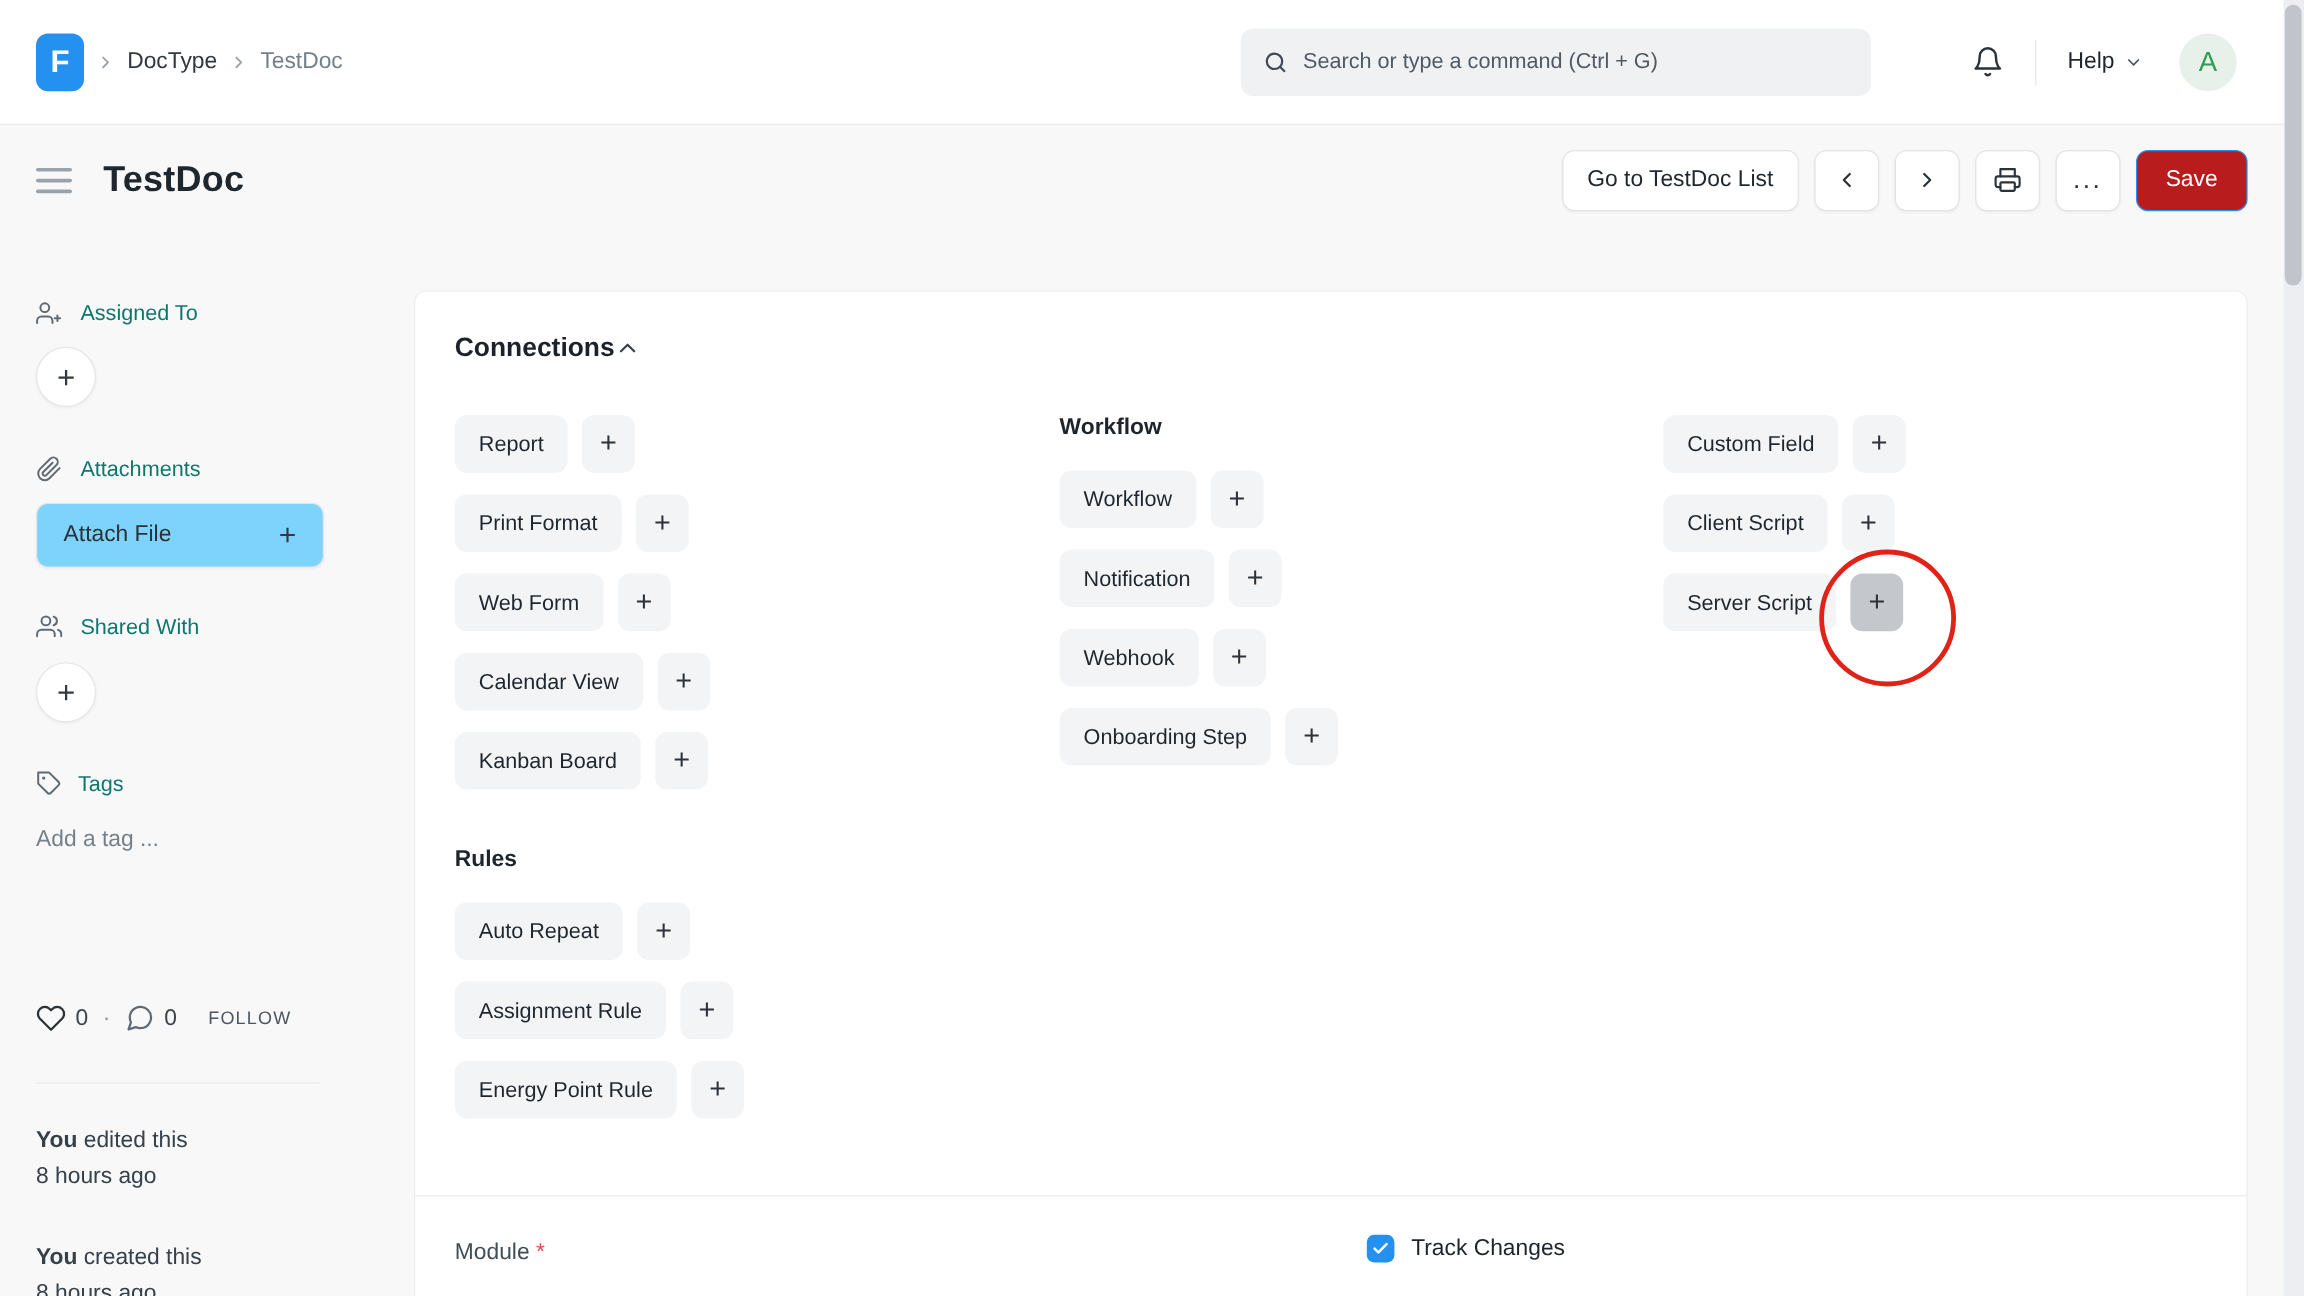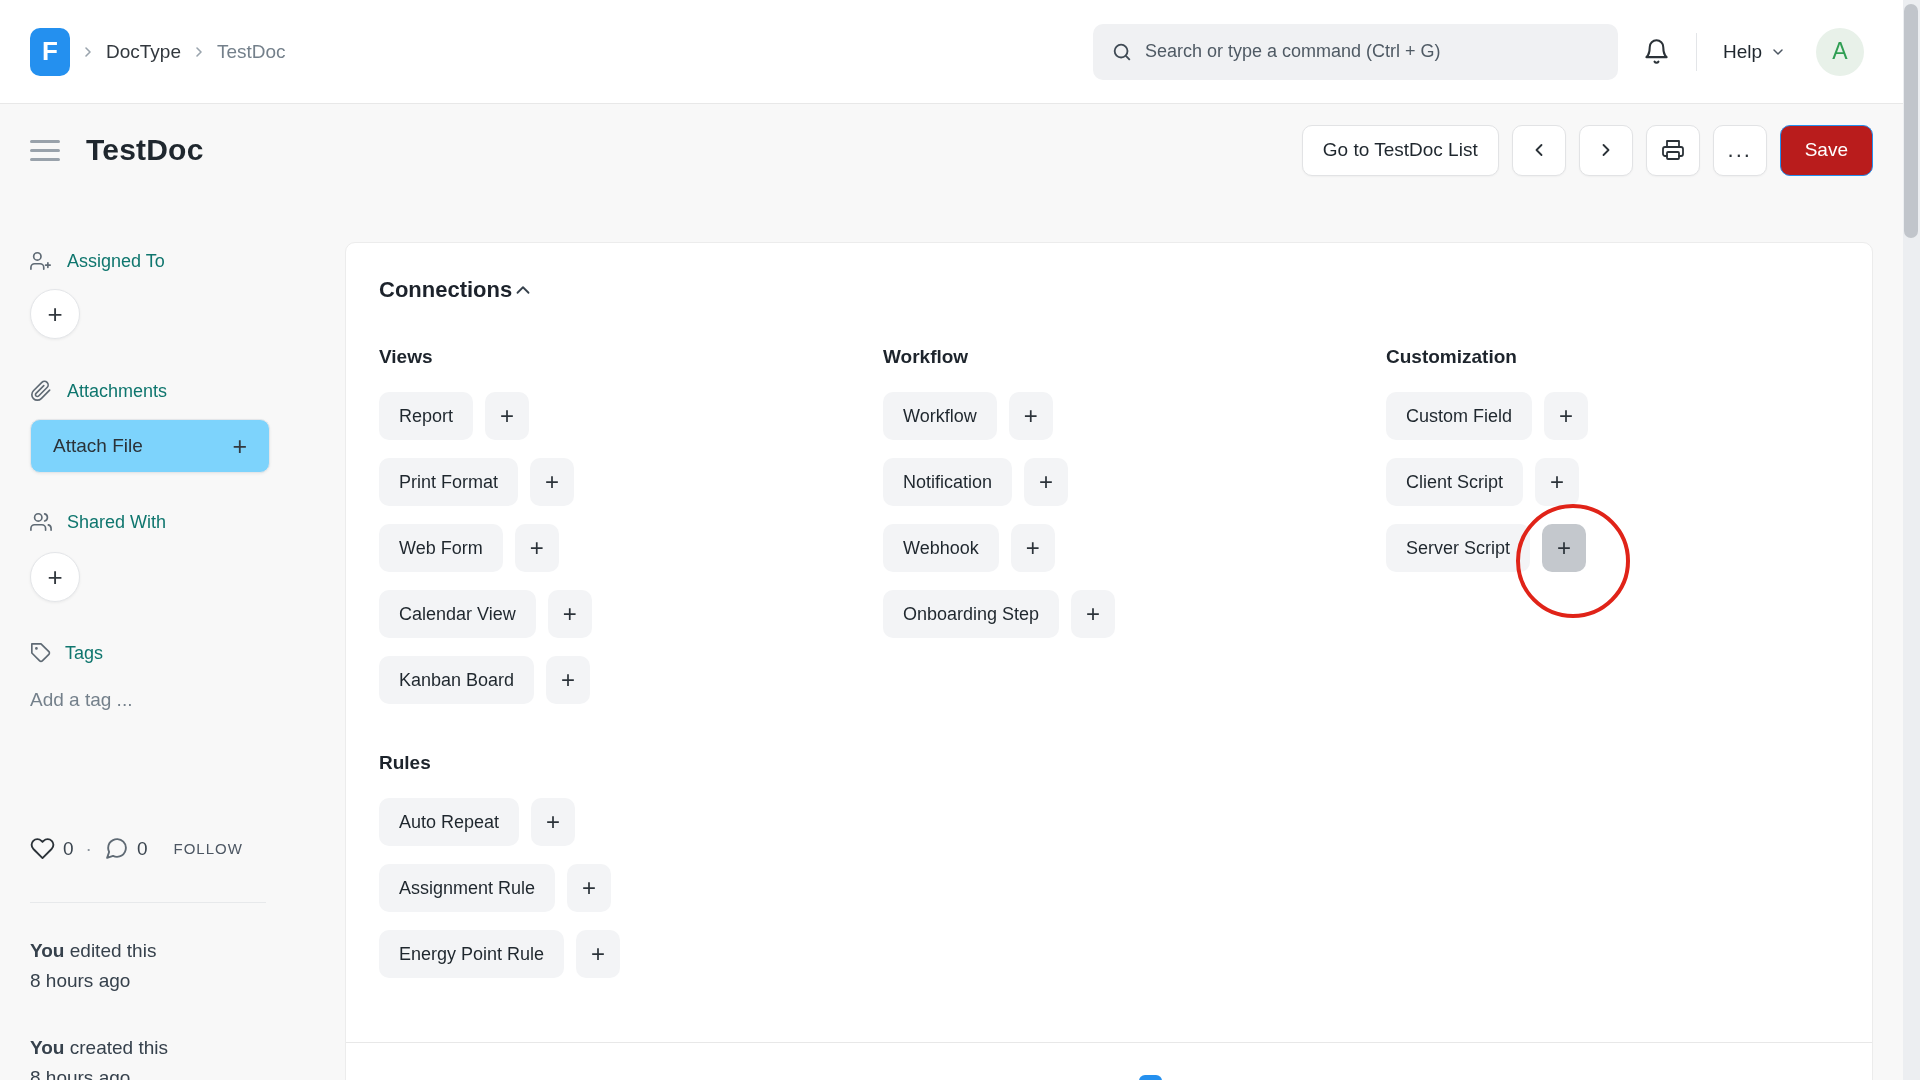--- a/index.html
+++ b/index.html
@@ -23,21 +23,21 @@
     display:flex; align-items:center; justify-content:center;
     color:#fff; font-size:26px; font-weight:bold; cursor:pointer;
   }
   .crumb-chev { color:#9aa4ad; margin:0 10px; }
   .crumb { font-size:19px; cursor:pointer; }
   .crumb.dark { color:#32383e; }
   .crumb.gray { color:#74808b; }
   .nav-spacer { flex:1; }
   .searchbar {
     width:525px; height:56px; background:#f0f1f3; border-radius:10px;
-    display:flex; align-items:center; padding:0 18px; margin-right:25px;
+    display:flex; align-items:center; padding:0 18px; margin-right:84px;
   }
   .searchbar input {
     border:none; outline:none; background:transparent; flex:1;
     font-size:18px; color:#3f4a54; margin-left:12px;
     font-family:"Liberation Sans", sans-serif;
   }
   .searchbar input::placeholder { color:#4f5a64; opacity:1; }
   .bell-btn { cursor:pointer; margin-right:26px; }
   .nav-divider { width:1px; height:38px; background:#e3e5e8; margin-right:26px; }
   .help-btn { display:flex; align-items:center; gap:8px; font-size:19px; color:#1f272e; cursor:pointer; margin-right:30px; }
@@ -310,21 +310,20 @@
       <span style="color:#36414c;">
         <svg width="22" height="22" viewBox="0 0 24 24" fill="none" stroke="currentColor" stroke-width="2" stroke-linecap="round" stroke-linejoin="round">
             <polyline points="6 15 12 9 18 15"></polyline>
           </svg>
       </span>
     </div>
 
     <div class="conn-cols">
 
       <div class="col-a">
-        <div class="col-header">Views</div>
         <div class="conn-row">
           <span class="conn-pill">Report</span>
           <span class="conn-add">+</span>
         </div>
         <div class="conn-row">
           <span class="conn-pill">Print Format</span>
           <span class="conn-add">+</span>
         </div>
         <div class="conn-row">
           <span class="conn-pill">Web Form</span>
@@ -368,21 +367,20 @@
           <span class="conn-pill">Webhook</span>
           <span class="conn-add">+</span>
         </div>
         <div class="conn-row">
           <span class="conn-pill">Onboarding Step</span>
           <span class="conn-add">+</span>
         </div>
       </div>
 
       <div class="col-c">
-        <div class="col-header">Customization</div>
         <div class="conn-row">
           <span class="conn-pill">Custom Field</span>
           <span class="conn-add">+</span>
         </div>
         <div class="conn-row">
           <span class="conn-pill">Client Script</span>
           <span class="conn-add">+</span>
         </div>
         <div class="conn-row">
           <span class="conn-pill">Server Script</span>

